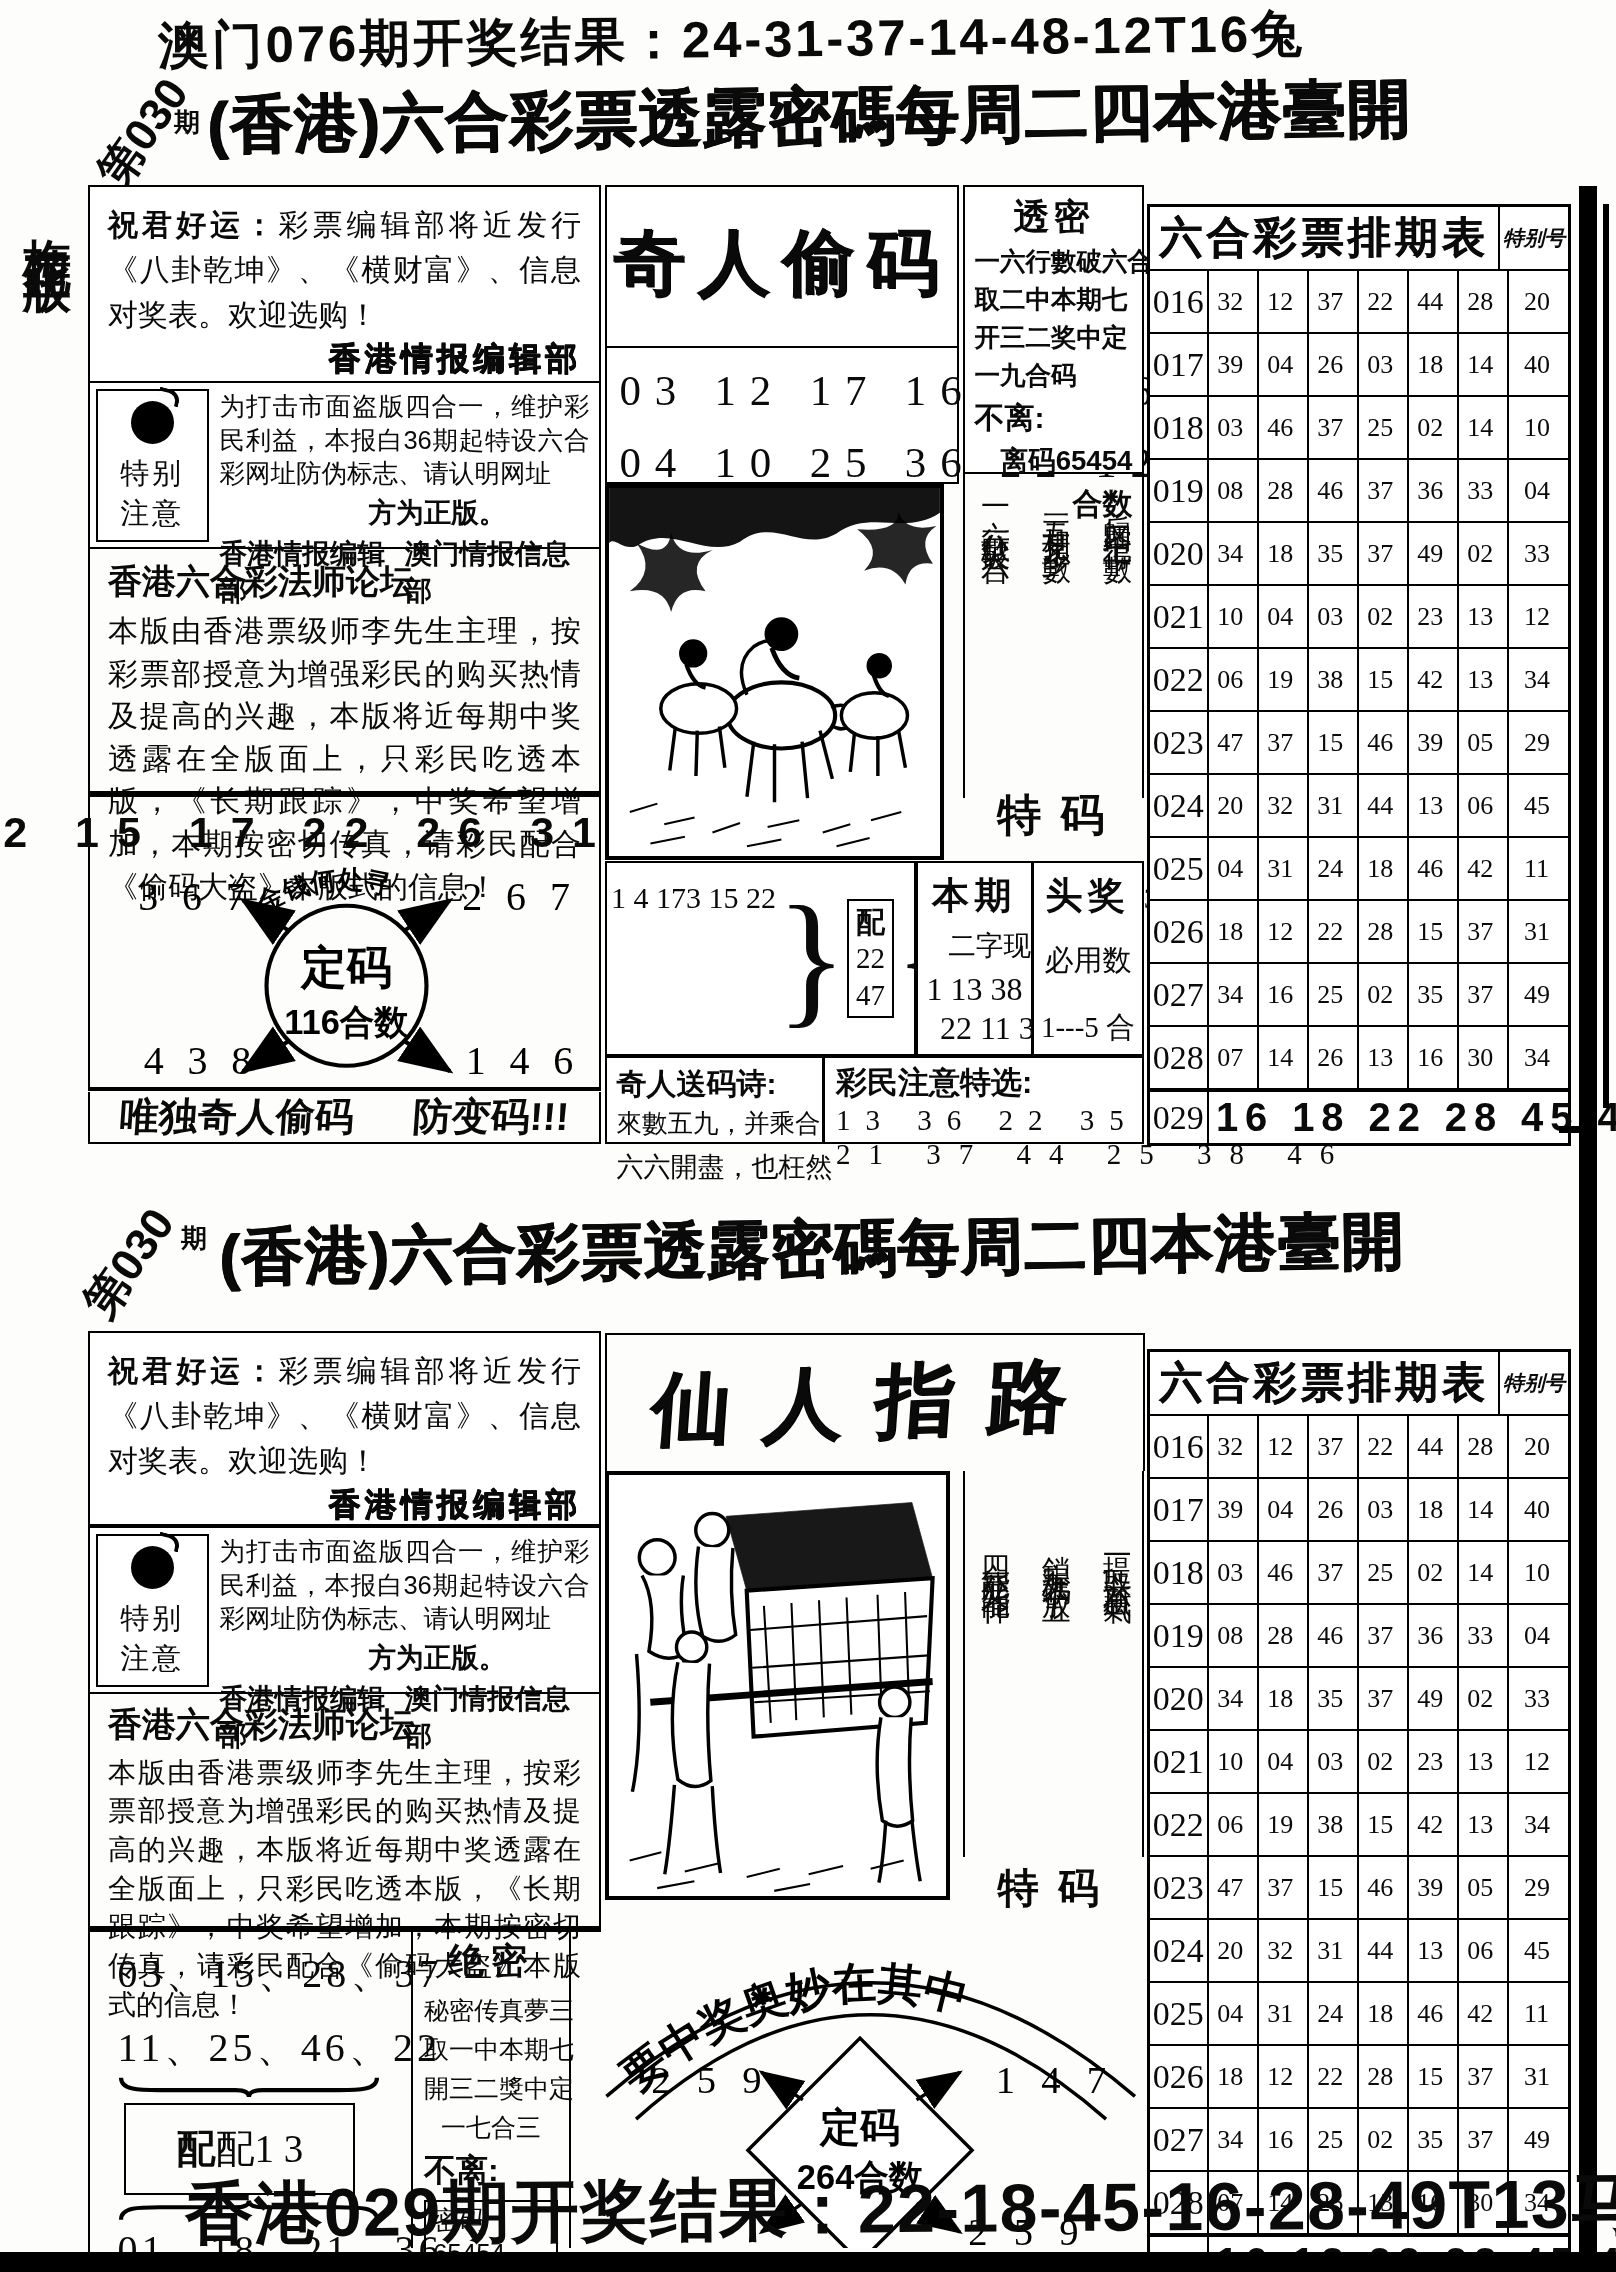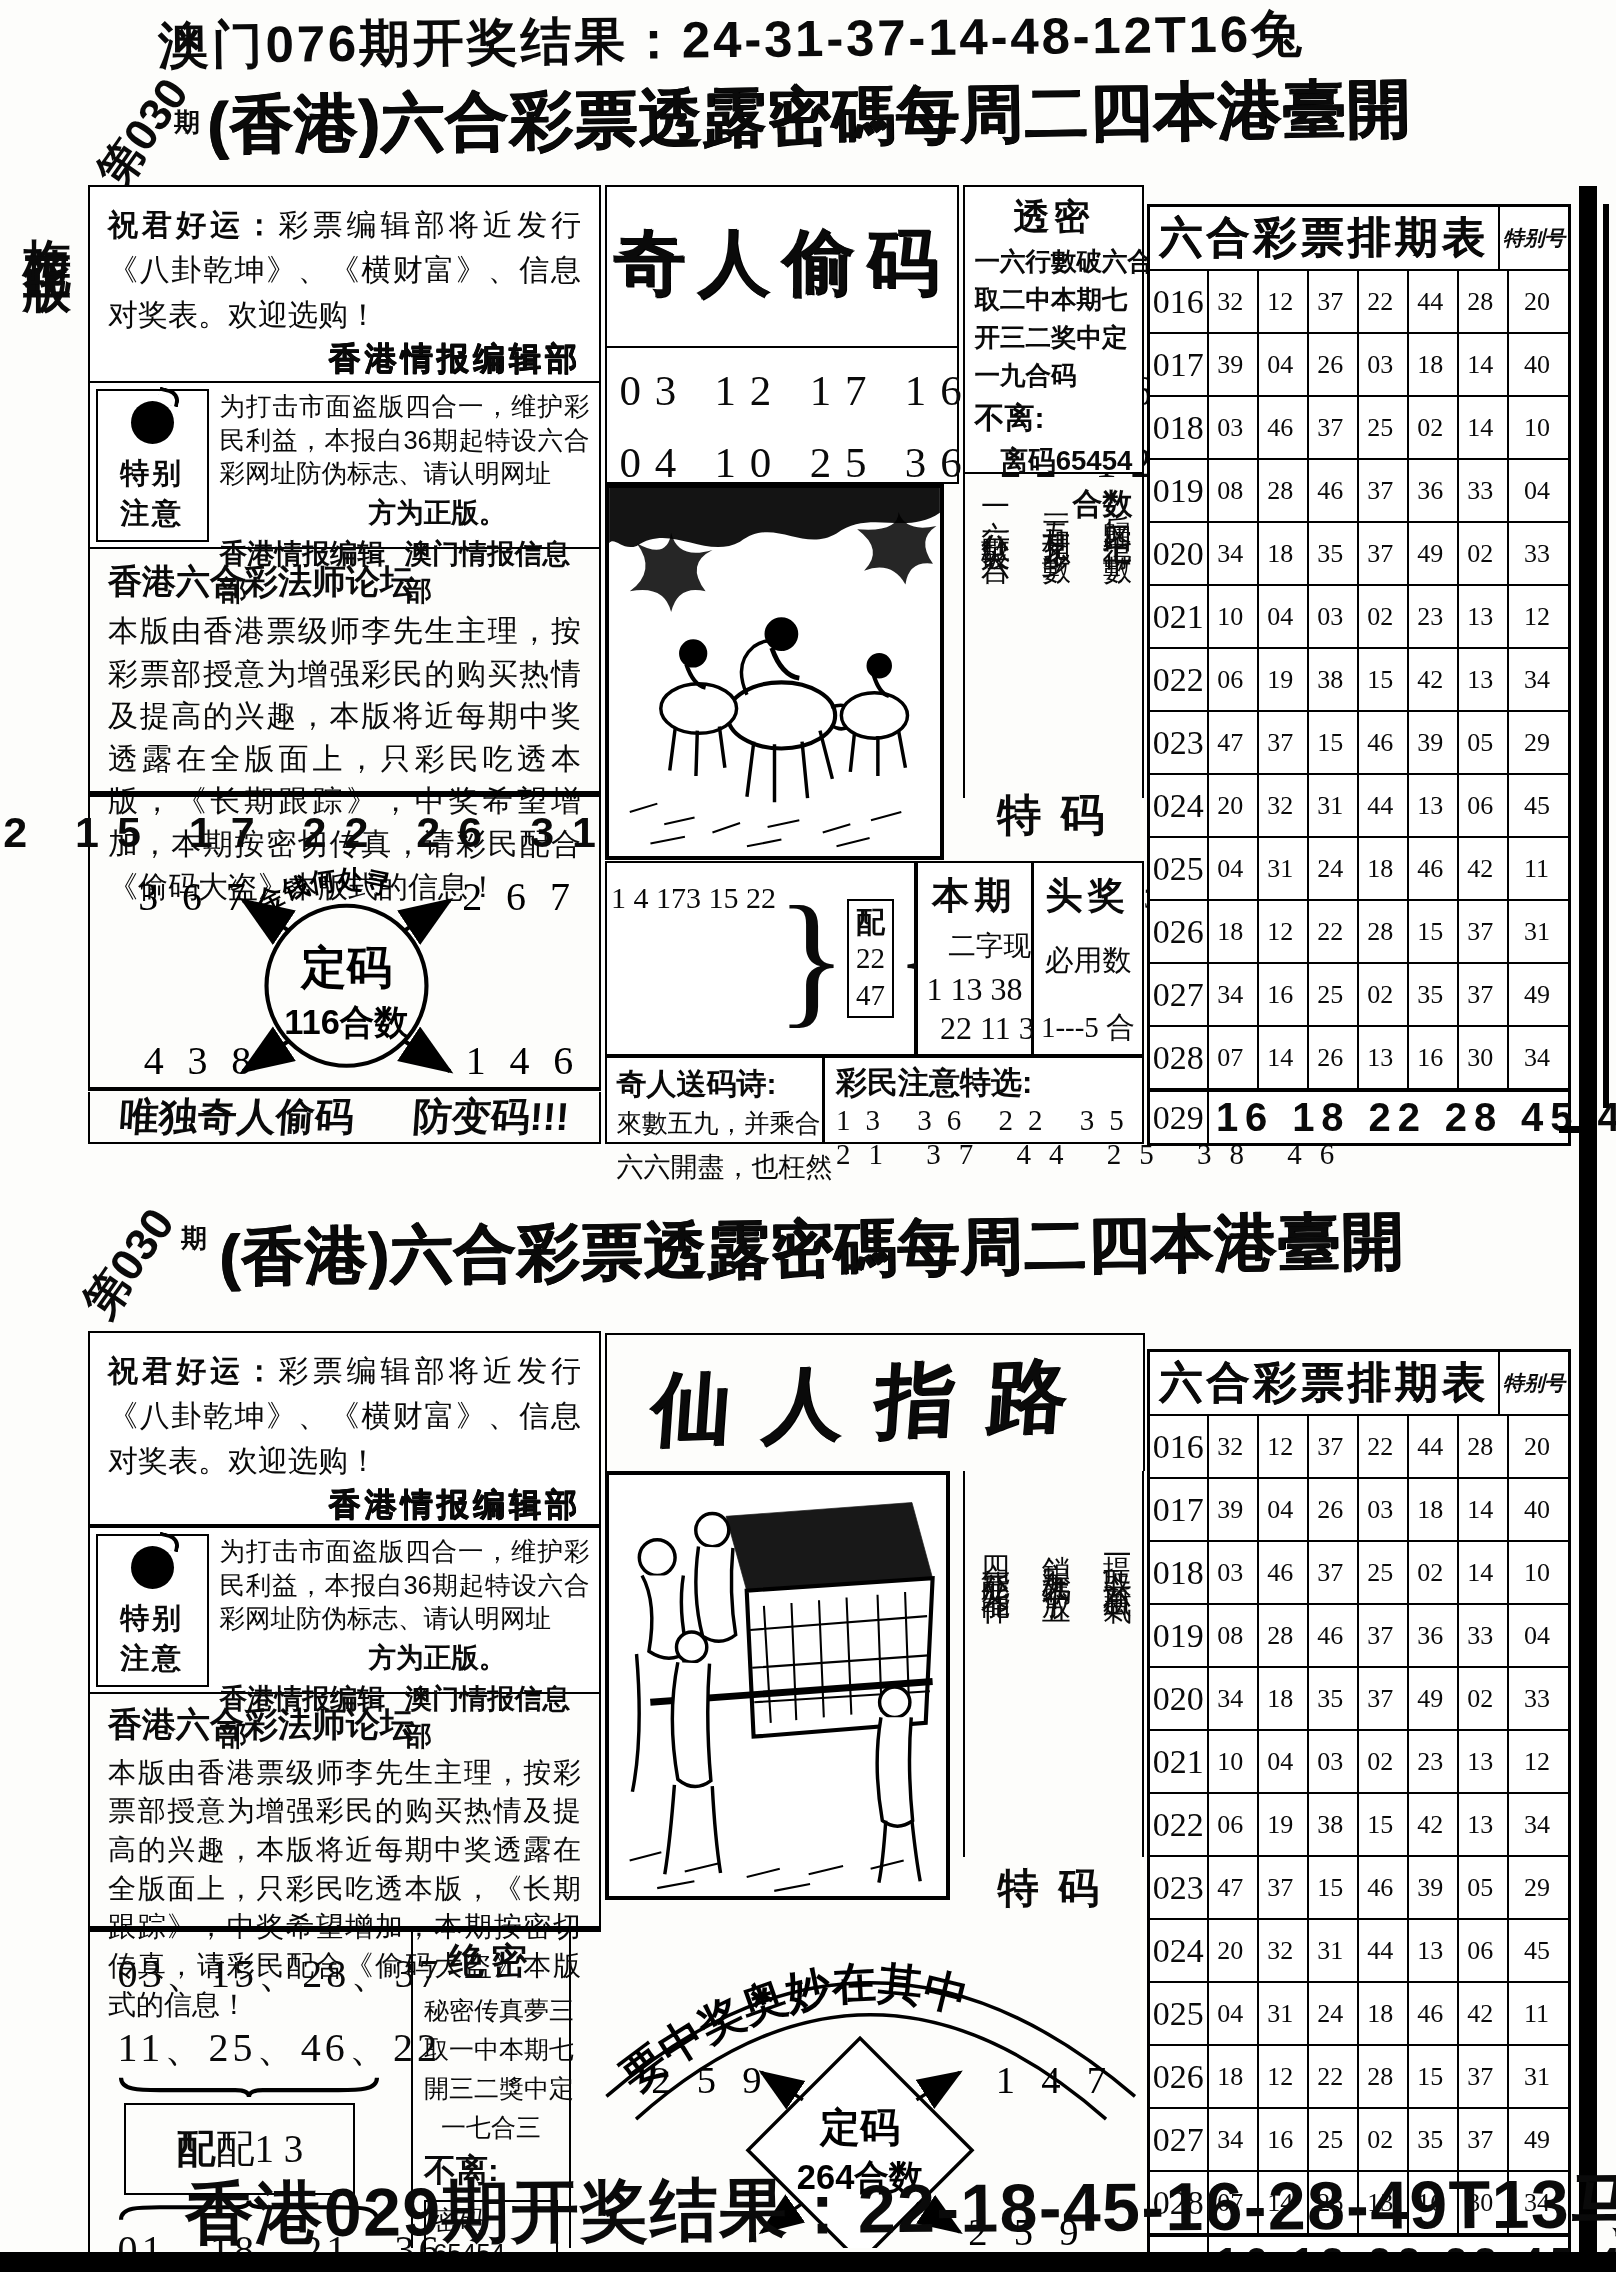--- a/index.html
+++ b/index.html
@@ -21,21 +21,21 @@
   .para{font-size:30px;line-height:1.5;text-align:justify;}
   .sig{font-size:32px;font-weight:900;letter-spacing:4.1px;text-align:right;}
   .sig.smudge{text-shadow:0.7px 0 0 #000,0 0.7px 0 #000,0.7px 0.7px 0 #000;}
   .forum-title{font-size:34px;font-weight:900;margin-bottom:5.5px;}
   .notice-grid{display:flex;height:100%;}
   .notice-label{width:109px;border:2.1px solid #000;margin:5.5px;display:flex;flex-direction:column;
     align-items:center;justify-content:flex-end;padding-bottom:5.5px;}
   .bomb{width:43px;height:43px;background:#000;border-radius:50%;position:relative;margin-bottom:9.6px;}
   .bomb:before{content:"";position:absolute;left:27.6px;top:-12.4px;width:18px;height:12.4px;
     border-top:4.1px solid #000;border-right:4.1px solid #000;border-top-right-radius:12.4px;transform:rotate(14deg);}
-  .notice-label span{font-size:29px;font-weight:bold;letter-spacing:2.8px;text-align:center;}
+  .notice-label span{font-size:29px;font-weight:normal;letter-spacing:2.8px;text-align:center;}
   .notice-body{flex:1;padding:6.9px 9.6px 4.1px 5.5px;}
   .notice-body .t1{font-size:25.5px;line-height:1.32;text-align:justify;}
   .notice-body .t2{font-size:27.6px;text-align:right;padding-right:83px;margin-top:2.8px;}
   .notice-sigs{display:flex;justify-content:space-between;font-size:27.6px;font-weight:bold;margin-top:4.1px;}
   .lucky{font-size:43px;letter-spacing:18px;font-weight:bold;white-space:nowrap;}
   .slogan{font-size:39px;font-weight:900;white-space:nowrap;transform:skewX(-4deg);}
   
   .qr-title{font-size:72px;font-weight:900;letter-spacing:12.4px;transform:rotate(-2deg) skewX(-6deg);
     text-shadow:1.4px 0.7px 0 #000;}
   .qr-rows{border-top:2.8px solid #000;padding:18px 6.9px 6.9px 12.4px;}

